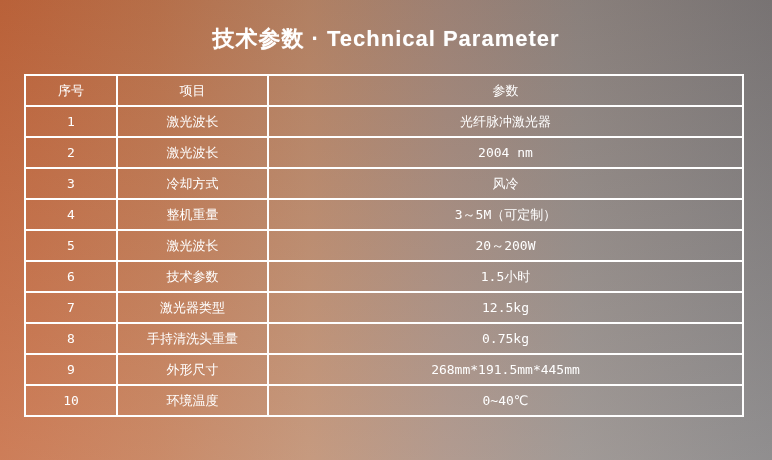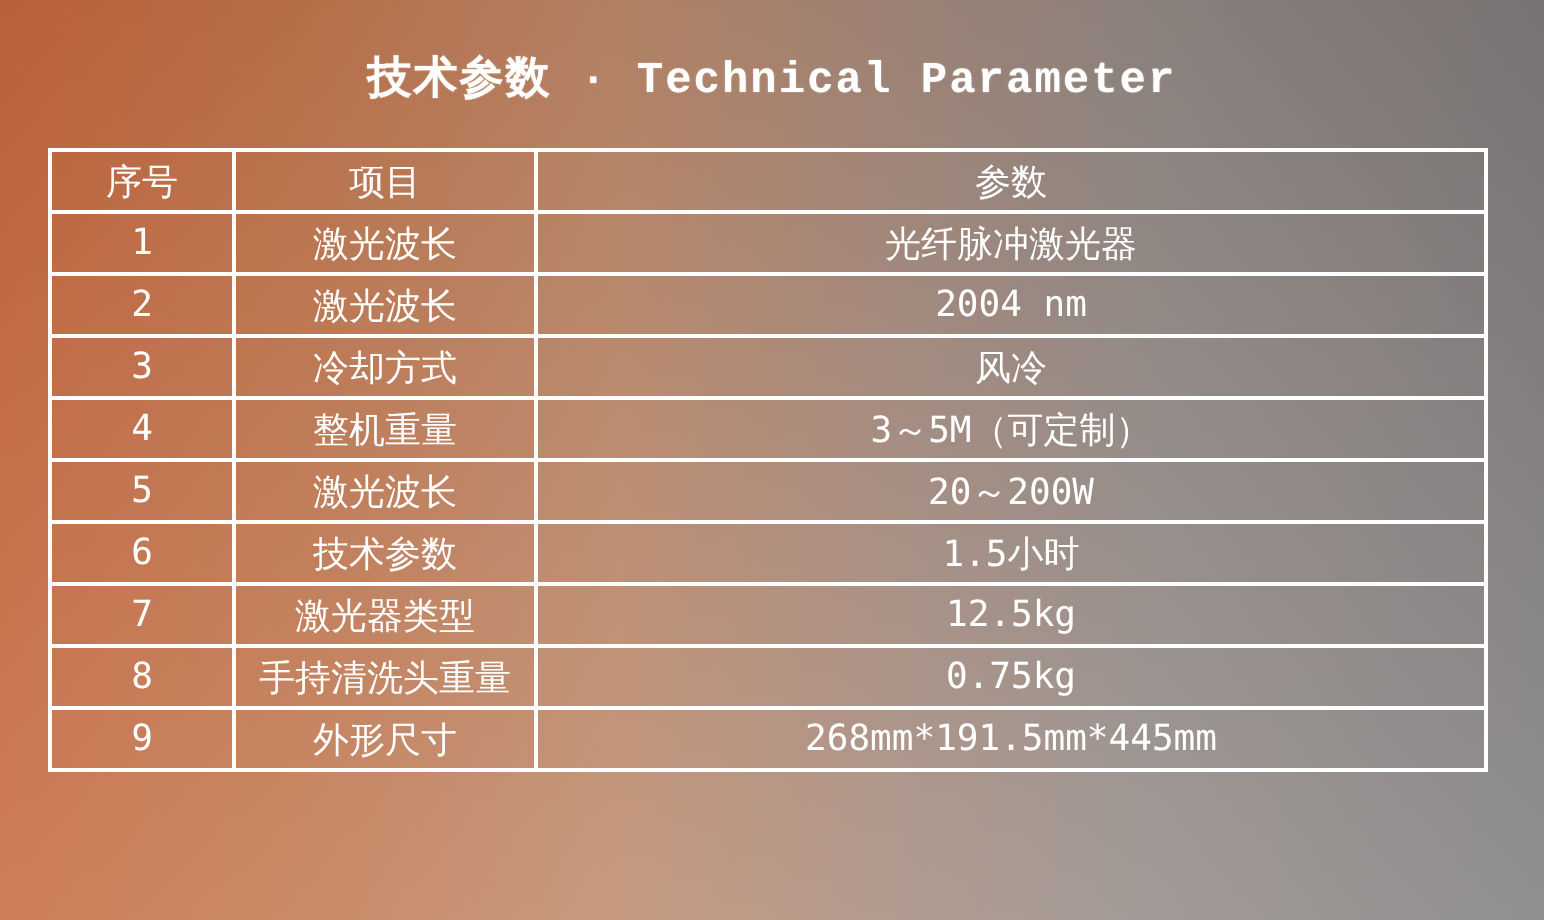--- a/index.html
+++ b/index.html
@@ -12,21 +12,21 @@
     font-family: "DejaVu Sans", sans-serif;
     background:
       linear-gradient(to bottom, rgba(90,35,10,0.10) 0%, rgba(255,238,228,0.16) 100%),
       linear-gradient(to right, #c4683e 0%, #c07750 20%, #bb8a6c 40%, #a38b80 58%, #8f8a88 75%, #7b7c7f 100%);
   }
   .page-title {
     padding-top: 24px;
     margin: 0;
     text-align: center;
     color: #ffffff;
-    font-family: Liberation Mono, monospace;
+    font-family: Liberation Sans, sans-serif;
     font-weight: bold;
     font-size: 22px;
     letter-spacing: 1px;
     text-shadow: 0 0 1px rgba(255,255,255,0.4);
   }
   table.spec-table {
     position: absolute;
     left: 24px;
     top: 74px;
     width: 720px;
@@ -35,21 +35,21 @@
     color: #ffffff;
   }
   .spec-table th,
   .spec-table td {
     border: 2px solid #ffffff;
     height: 31px;
     padding: 0 8px;
     text-align: center;
     vertical-align: middle;
     font-weight: normal;
-    font-size: 18px;
+    font-size: 13px;
     font-family: "DejaVu Sans Mono", "DejaVu Sans", monospace;
     background: transparent;
     white-space: nowrap;
     overflow: hidden;
   }
   .col-no   { width: 92px; }
   .col-item { width: 151px; }
   .col-val  { width: auto; }
 </style>
 </head>
@@ -109,14 +109,19 @@
     <tr>
       <td>8</td>
       <td>手持清洗头重量</td>
       <td>0.75kg</td>
     </tr>
     <tr>
       <td>9</td>
       <td>外形尺寸</td>
       <td>268mm*191.5mm*445mm</td>
     </tr>
+    <tr>
+      <td>10</td>
+      <td>环境温度</td>
+      <td>0~40℃</td>
+    </tr>
   </tbody>
 </table>
 
 </body></html>

